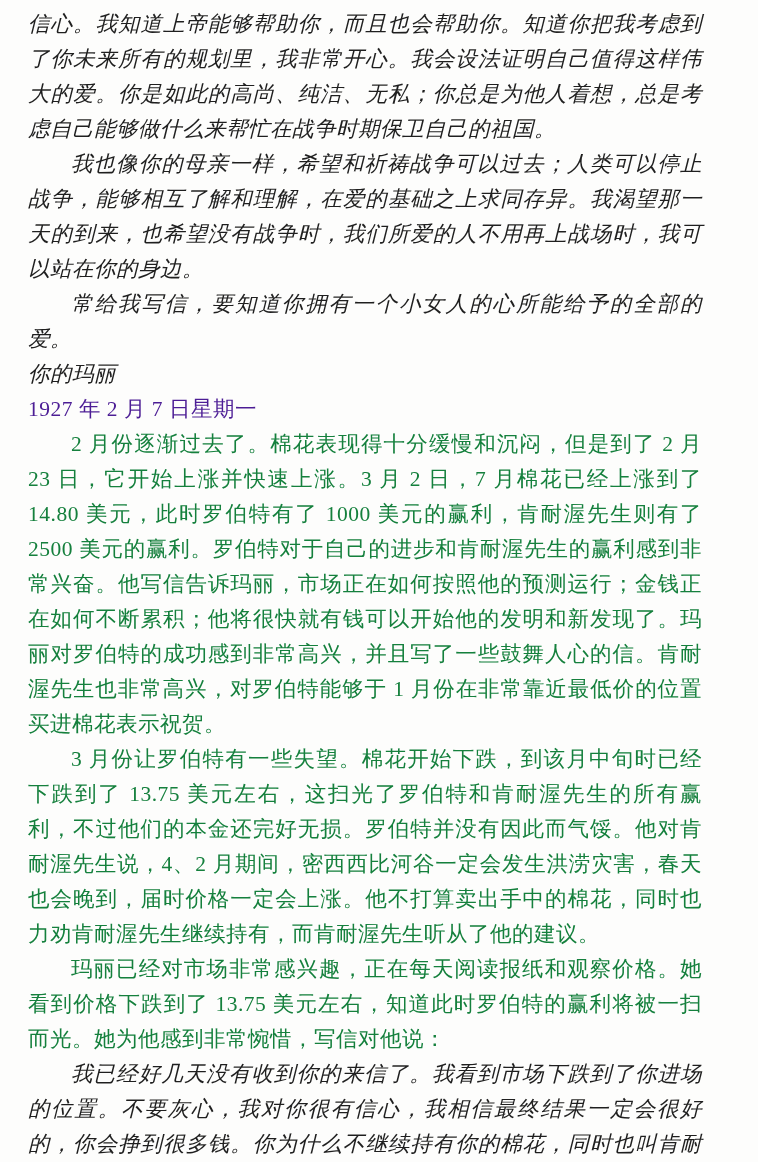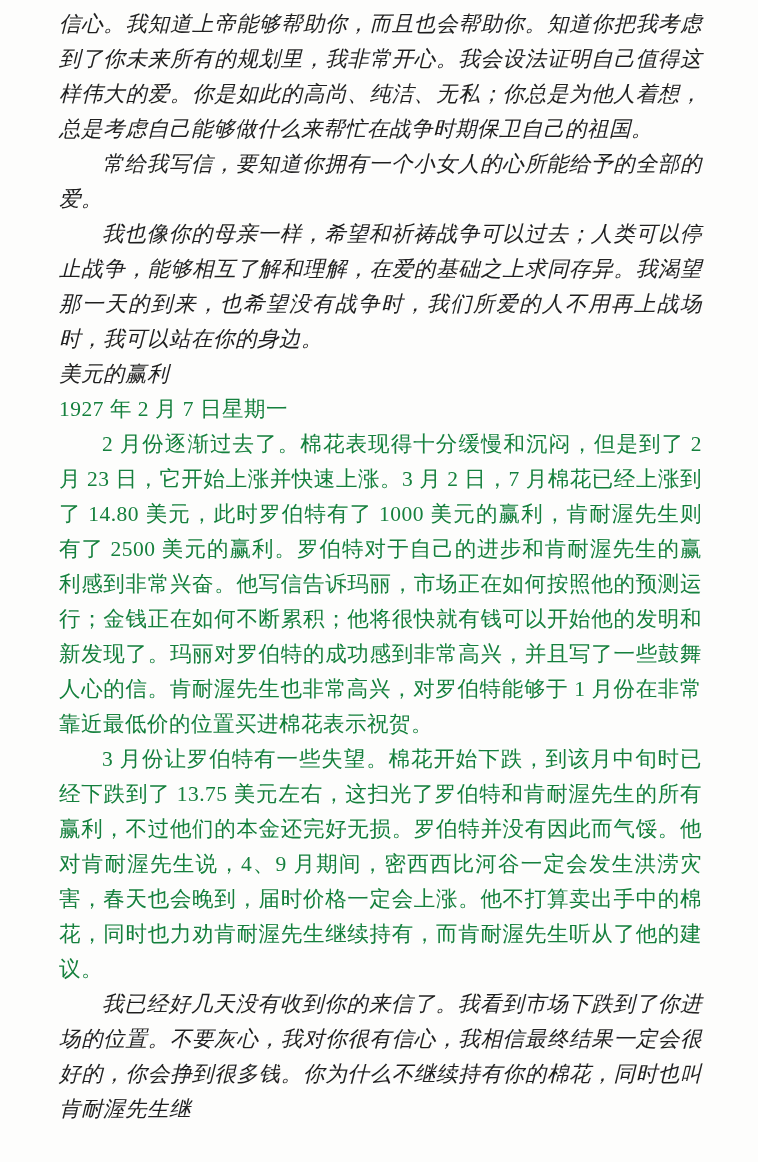--- a/index.html
+++ b/index.html
@@ -6,21 +6,21 @@
     margin: 0;
     padding: 0;
     background: #fdfdfc;
   }
   .page {
     position: relative;
     box-sizing: border-box;
     width: 758px;
     height: 1162px;
     background: #fdfdfc;
-    padding: 7px 56px 0 59px;
+    padding: 7px 56px 0 28px;
     color: #151515;
     font-family: "Liberation Serif", "DejaVu Serif", serif;
     overflow: hidden;
   }
   .page p {
     margin: 0;
     font-size: 21.5px;
     line-height: 35px;
     text-align: justify;
     text-justify: inter-ideograph;
@@ -39,40 +39,41 @@
     color: #15803d;
   }
   .sig {
     text-align: right;
     padding-right: 8px;
   }
   .date-line {
     text-align: right;
     padding-right: 24px;
     font-style: normal;
-    color: #15803d;
+    color: #4c1d95;
     font-family: Liberation Serif, serif;
   }
 </style>
 </head>
 <body>
 
 <div class="page">
 
   <p class="kai">信心。我知道上帝能够帮助你，而且也会帮助你。知道你把我考虑到了你未来所有的规划里，我非常开心。我会设法证明自己值得这样伟大的爱。你是如此的高尚、纯洁、无私；你总是为他人着想，总是考虑自己能够做什么来帮忙在战争时期保卫自己的祖国。</p>
 
+  <p class="kai indent">我也像你的母亲一样，希望和祈祷战争可以过去；人类可以停止战争，能够相互了解和理解，在爱的基础之上求同存异。我渴望那一天的到来，也希望没有战争时，我们所爱的人不用再上战场时，我可以站在你的身边。</p>
+
   <p class="kai indent">常给我写信，要知道你拥有一个小女人的心所能给予的全部的爱。</p>
 
-  <p class="kai indent">我也像你的母亲一样，希望和祈祷战争可以过去；人类可以停止战争，能够相互了解和理解，在爱的基础之上求同存异。我渴望那一天的到来，也希望没有战争时，我们所爱的人不用再上战场时，我可以站在你的身边。</p>
-
-  <p class="kai sig">美元的赢利</p>
+  <p class="kai sig">你的玛丽</p>
 
   <p class="date-line">1927 年 2 月 7 日星期一</p>
 
   <p class="song indent">2 月份逐渐过去了。棉花表现得十分缓慢和沉闷，但是到了 2 月 23 日，它开始上涨并快速上涨。3 月 2 日，7 月棉花已经上涨到了 14.80 美元，此时罗伯特有了 1000 美元的赢利，肯耐渥先生则有了 2500 美元的赢利。罗伯特对于自己的进步和肯耐渥先生的赢利感到非常兴奋。他写信告诉玛丽，市场正在如何按照他的预测运行；金钱正在如何不断累积；他将很快就有钱可以开始他的发明和新发现了。玛丽对罗伯特的成功感到非常高兴，并且写了一些鼓舞人心的信。肯耐渥先生也非常高兴，对罗伯特能够于 1 月份在非常靠近最低价的位置买进棉花表示祝贺。</p>
 
-  <p class="song indent">3 月份让罗伯特有一些失望。棉花开始下跌，到该月中旬时已经下跌到了 13.75 美元左右，这扫光了罗伯特和肯耐渥先生的所有赢利，不过他们的本金还完好无损。罗伯特并没有因此而气馁。他对肯耐渥先生说，4、9 月期间，密西西比河谷一定会发生洪涝灾害，春天也会晚到，届时价格一定会上涨。他不打算卖出手中的棉花，同时也力劝肯耐渥先生继续持有，而肯耐渥先生听从了他的建议。</p>
+  <p class="song indent">3 月份让罗伯特有一些失望。棉花开始下跌，到该月中旬时已经下跌到了 13.75 美元左右，这扫光了罗伯特和肯耐渥先生的所有赢利，不过他们的本金还完好无损。罗伯特并没有因此而气馁。他对肯耐渥先生说，4、2 月期间，密西西比河谷一定会发生洪涝灾害，春天也会晚到，届时价格一定会上涨。他不打算卖出手中的棉花，同时也力劝肯耐渥先生继续持有，而肯耐渥先生听从了他的建议。</p>
 
+  <p class="song indent">玛丽已经对市场非常感兴趣，正在每天阅读报纸和观察价格。她看到价格下跌到了 13.75 美元左右，知道此时罗伯特的赢利将被一扫而光。她为他感到非常惋惜，写信对他说：</p>
 
 
   <p class="kai indent">我已经好几天没有收到你的来信了。我看到市场下跌到了你进场的位置。不要灰心，我对你很有信心，我相信最终结果一定会很好的，你会挣到很多钱。你为什么不继续持有你的棉花，同时也叫肯耐渥先生继</p>
 
 </div>
 
 </body></html>

